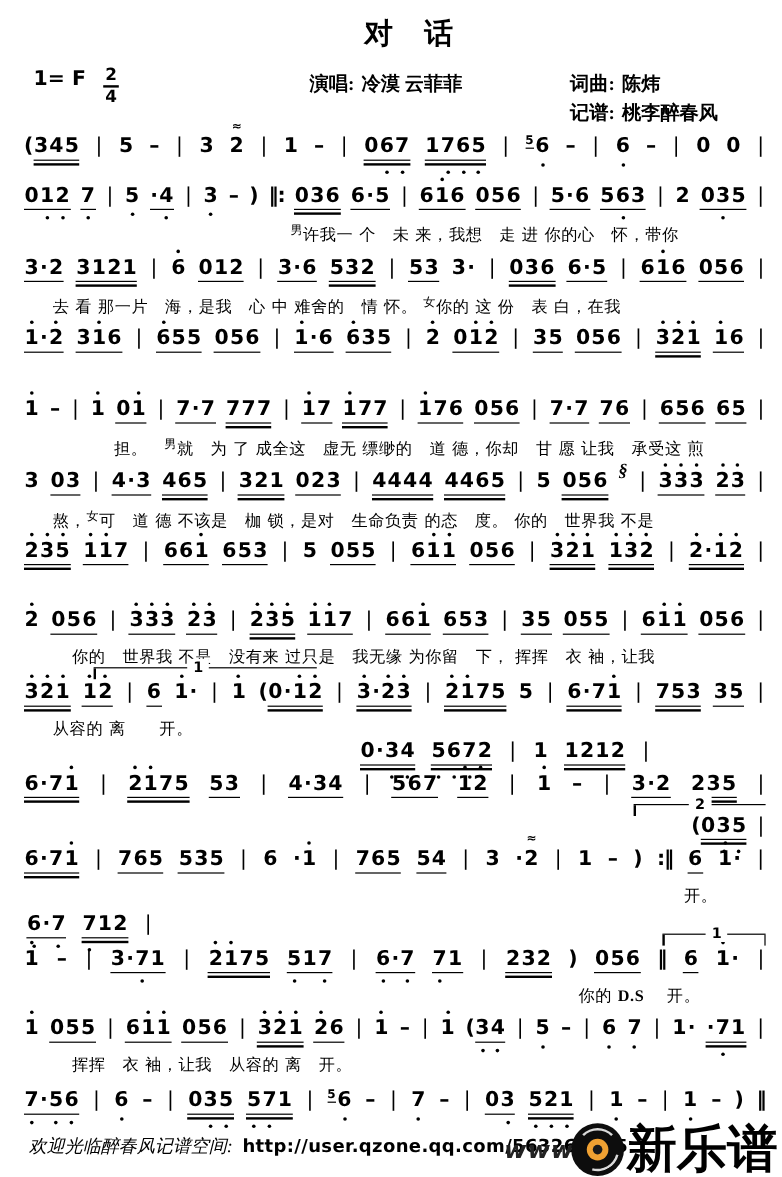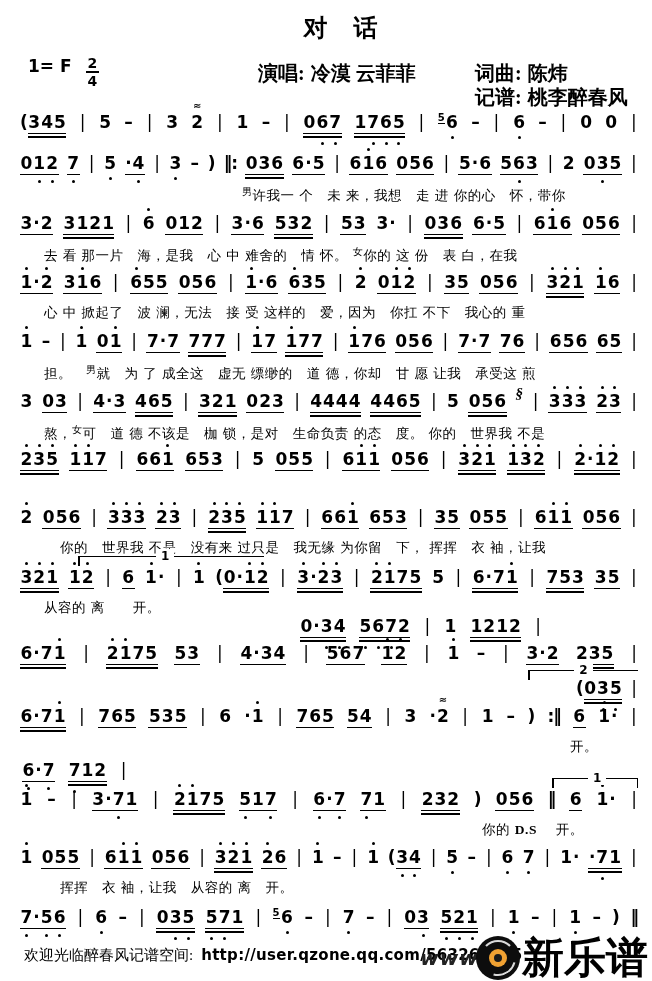--- a/index.html
+++ b/index.html
@@ -7,21 +7,21 @@
         font-family:"DejaVu Sans",sans-serif;color:#000;overflow:hidden;}
 
   
   .title{position:absolute;top:12px;left:15px;width:100%;text-align:center;
          font-size:24px;font-weight:bold;letter-spacing:1px;}
   .keyrow{position:absolute;left:28px;top:56px;font-size:17px;font-weight:bold;
           display:flex;align-items:flex-start;}
   .frac{display:inline-block;text-align:center;margin-left:14px;font-size:14px;line-height:1.05;font-weight:bold;}
   .frac .fn{display:block;border-bottom:2px solid #000;padding:0 2px;}
   .frac .fd{display:block;padding-top:1px;}
-  .credit{position:absolute;font-size:20px;font-weight:bold;
+  .credit{position:absolute;font-size:16px;font-weight:bold;
           font-family:"Liberation Serif","DejaVu Serif",serif;}
   .credit span{margin-right:6px;}
   #credit-sing{left:258px;top:60px;}
   #credit-comp{left:475px;top:60px;}
   #credit-note{left:475px;top:84px;}
 
   
   #score{position:absolute;inset:0;}
   .sys{position:absolute;left:20px;right:14px;}
   .notes{display:flex;justify-content:space-between;align-items:baseline;
@@ -51,21 +51,21 @@
   .volta{position:absolute;border-top:1.5px solid #000;height:14px;}
   .volta::before{content:"";position:absolute;left:0;top:0;width:1.5px;height:9px;background:#000;}
   .volta.rt::after{content:"";position:absolute;right:0;top:0;width:1.5px;height:9px;background:#000;}
   .volta .vl{position:absolute;top:-8px;left:42%;background:#fff;padding:0 5px;
              font-size:12px;font-weight:bold;}
   .volta .vnotes{position:absolute;top:7px;right:0;display:flex;gap:8px;
                  font-weight:bold;font-size:17px;}
 
   
   #footer-left{position:absolute;left:24px;top:946px;display:flex;align-items:baseline;}
-  #footer-left .wel{font-family:"Liberation Serif","DejaVu Serif",serif;
+  #footer-left .wel{font-family:"Liberation Serif","DejaVu Serif",serif;font-style:italic;
                     font-size:15px;margin-right:8px;}
   #footer-left .url{font-size:15px;font-weight:bold;letter-spacing:0.3px;}
   #logo{position:absolute;right:4px;top:930px;display:flex;align-items:center;}
   #logo .www{font-style:italic;font-weight:bold;font-size:20px;color:#222;
              letter-spacing:1px;margin-right:-10px;position:relative;z-index:1;}
   .vinyl{width:44px;height:44px;border-radius:50%;background:#0d0d0d;position:relative;z-index:2;flex:0 0 auto;}
   .vinyl::before{content:"";position:absolute;inset:13px;border-radius:50%;background:#f0a132;z-index:1;}
   .vinyl::after{content:"";position:absolute;inset:18px;border-radius:50%;background:#1a1a1a;z-index:2;}
   .vinyl .gv{position:absolute;inset:4px;border-radius:50%;border:2px solid transparent;
              border-top-color:rgba(255,255,255,0.85);}
@@ -189,21 +189,20 @@
           <span class="tok"><span><span class="ch">2<i class="dt up"></i></span></span></span>
           <span class="tok"><span class="u1"><span class="ch">0</span><span class="ch">1<i class="dt up"></i></span><span class="ch">2<i class="dt up"></i></span></span></span>
           <span class="bar">|</span>
           <span class="tok"><span class="u1"><span class="ch">3</span><span class="ch">5</span></span></span>
           <span class="tok"><span class="u1"><span class="ch">0</span><span class="ch">5</span><span class="ch">6</span></span></span>
           <span class="bar">|</span>
           <span class="tok"><span class="u2"><span class="ch">3<i class="dt up"></i></span><span class="ch">2<i class="dt up"></i></span><span class="ch">1<i class="dt up"></i></span></span></span>
           <span class="tok"><span class="u1"><span class="ch">1<i class="dt up"></i></span><span class="ch">6</span></span></span>
           <span class="bar">|</span>
         </div>
-        <div class="lyr" style="padding-left: 24px;">心 中 掀起了　波 澜，无法　接 受 这样的　爱，因为　你扛 不下　我心的 重</div>
       </div>
       <div class="sys" style="top: 331px;">
         <div class="notes">
           <span class="tok"><span><span class="ch">1<i class="dt up"></i></span></span></span>
           <span class="tok"><span><span class="ch">–</span></span></span>
           <span class="bar">|</span>
           <span class="tok"><span><span class="ch">1<i class="dt up"></i></span></span></span>
           <span class="tok"><span class="u1"><span class="ch">0</span><span class="ch">1<i class="dt up"></i></span></span></span>
           <span class="bar">|</span>
           <span class="tok"><span class="u1"><span class="ch">7</span><span class="ch">·</span><span class="ch">7</span></span></span>
@@ -215,21 +214,21 @@
           <span class="tok"><span class="u1"><span class="ch">1<i class="dt up"></i></span><span class="ch">7</span><span class="ch">6</span></span></span>
           <span class="tok"><span class="u1"><span class="ch">0</span><span class="ch">5</span><span class="ch">6</span></span></span>
           <span class="bar">|</span>
           <span class="tok"><span class="u1"><span class="ch">7</span><span class="ch">·</span><span class="ch">7</span></span></span>
           <span class="tok"><span class="u1"><span class="ch">7</span><span class="ch">6</span></span></span>
           <span class="bar">|</span>
           <span class="tok"><span class="u1"><span class="ch">6</span><span class="ch">5</span><span class="ch">6</span></span></span>
           <span class="tok"><span class="u1"><span class="ch">6</span><span class="ch">5</span></span></span>
           <span class="bar">|</span>
         </div>
-        <div class="lyr" style="padding-left: 24px;">担。　<span class="sm">男</span>就　为 了 成全这　虚无 缥缈的　道 德，你却　甘 愿 让我　承受这 煎</div>
+        <div class="lyr" style="padding-left: 24px; text-align: center;">担。　<span class="sm">男</span>就　为 了 成全这　虚无 缥缈的　道 德，你却　甘 愿 让我　承受这 煎</div>
       </div>
       <div class="sys" style="top: 391px;">
         <div class="notes">
           <span class="tok"><span><span class="ch">3</span></span></span>
           <span class="tok"><span class="u1"><span class="ch">0</span><span class="ch">3</span></span></span>
           <span class="bar">|</span>
           <span class="tok"><span class="u1"><span class="ch">4</span><span class="ch">·</span><span class="ch">3</span></span></span>
           <span class="tok"><span class="u2"><span class="ch">4</span><span class="ch">6</span><span class="ch">5</span></span></span>
           <span class="bar">|</span>
           <span class="tok"><span class="u2"><span class="ch">3</span><span class="ch">2</span><span class="ch">1</span></span></span>

